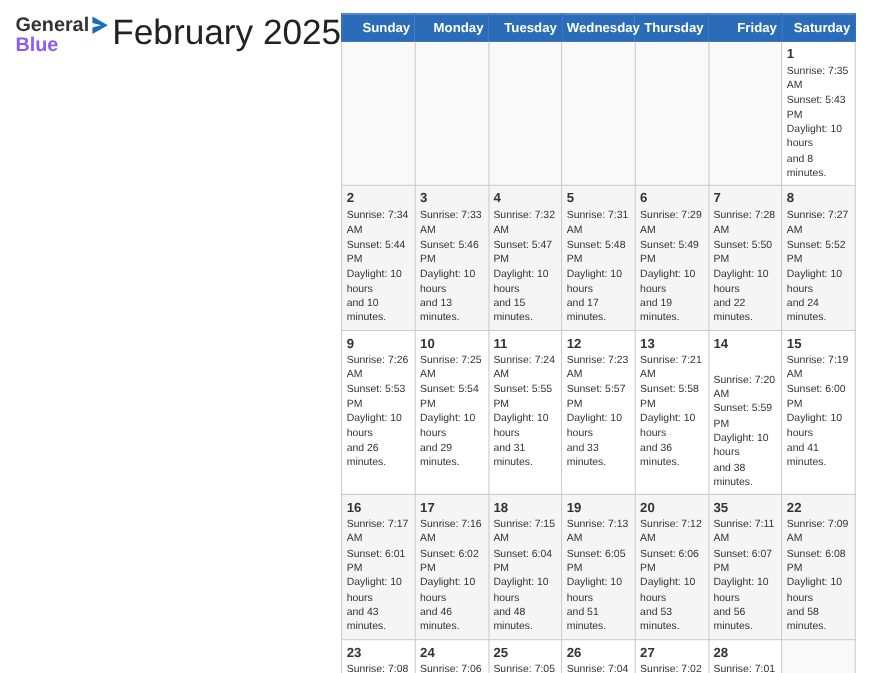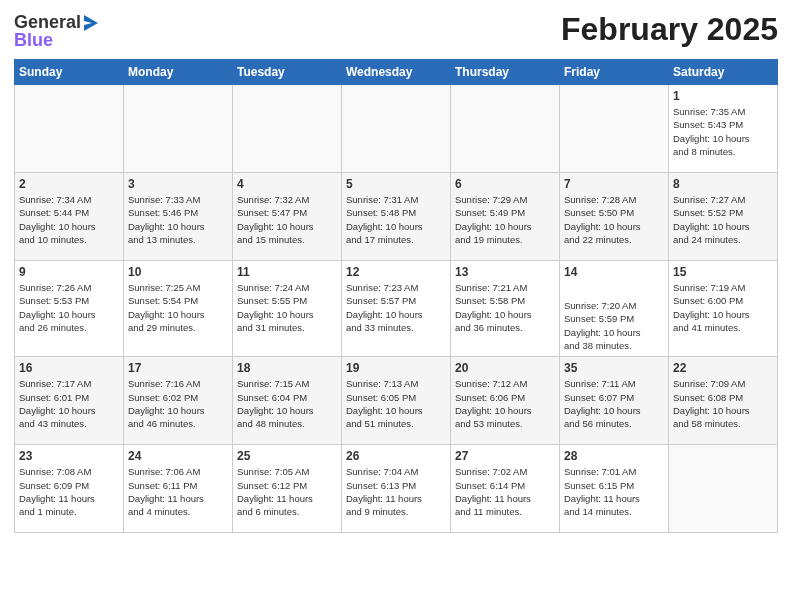--- a/index.html
+++ b/index.html
@@ -8,21 +8,21 @@
       height: 612px;
       font-family: Arial, sans-serif;
       background: #fff;
       overflow: hidden;
     }
     .page {
       width: 792px;
       height: 532px;
       padding: 12px 14px 10px 14px;
       display: flex;
-      flex-direction: column;
+      flex-direction: row;
     }
     .header {
       display: flex;
       justify-content: space-between;
       align-items: flex-start;
       margin-bottom: 8px;
     }
     .logo {
       display: flex;
       align-items: center;
@@ -38,42 +38,42 @@
       width: 18px;
       height: 20px;
       margin-left: 1px;
       margin-right: 2px;
     }
     .title-area {
       text-align: right;
     }
     .month-title {
       font-size: 32px;
-      font-weight: bold;
+      font-weight: normal;
       color: #222;
       line-height: 1.1;
     }
     .location {
       font-size: 14px;
       color: #444;
     }
     .calendar {
       flex: 1;
       border: 1px solid #ccc;
       border-collapse: collapse;
       width: 100%;
       table-layout: fixed;
     }
     .calendar thead tr th {
       background: #2b6cb8;
       color: white;
       font-size: 12px;
       font-weight: bold;
       padding: 5px 4px;
-      text-align: left;
+      text-align: right;
       border: 1px solid #2b6cb8;
     }
     .calendar tbody tr td {
       border: 1px solid #ccc;
       vertical-align: top;
       padding: 4px 4px;
       font-size: 10px;
       color: #333;
       background: #fff;
       height: 88px;

